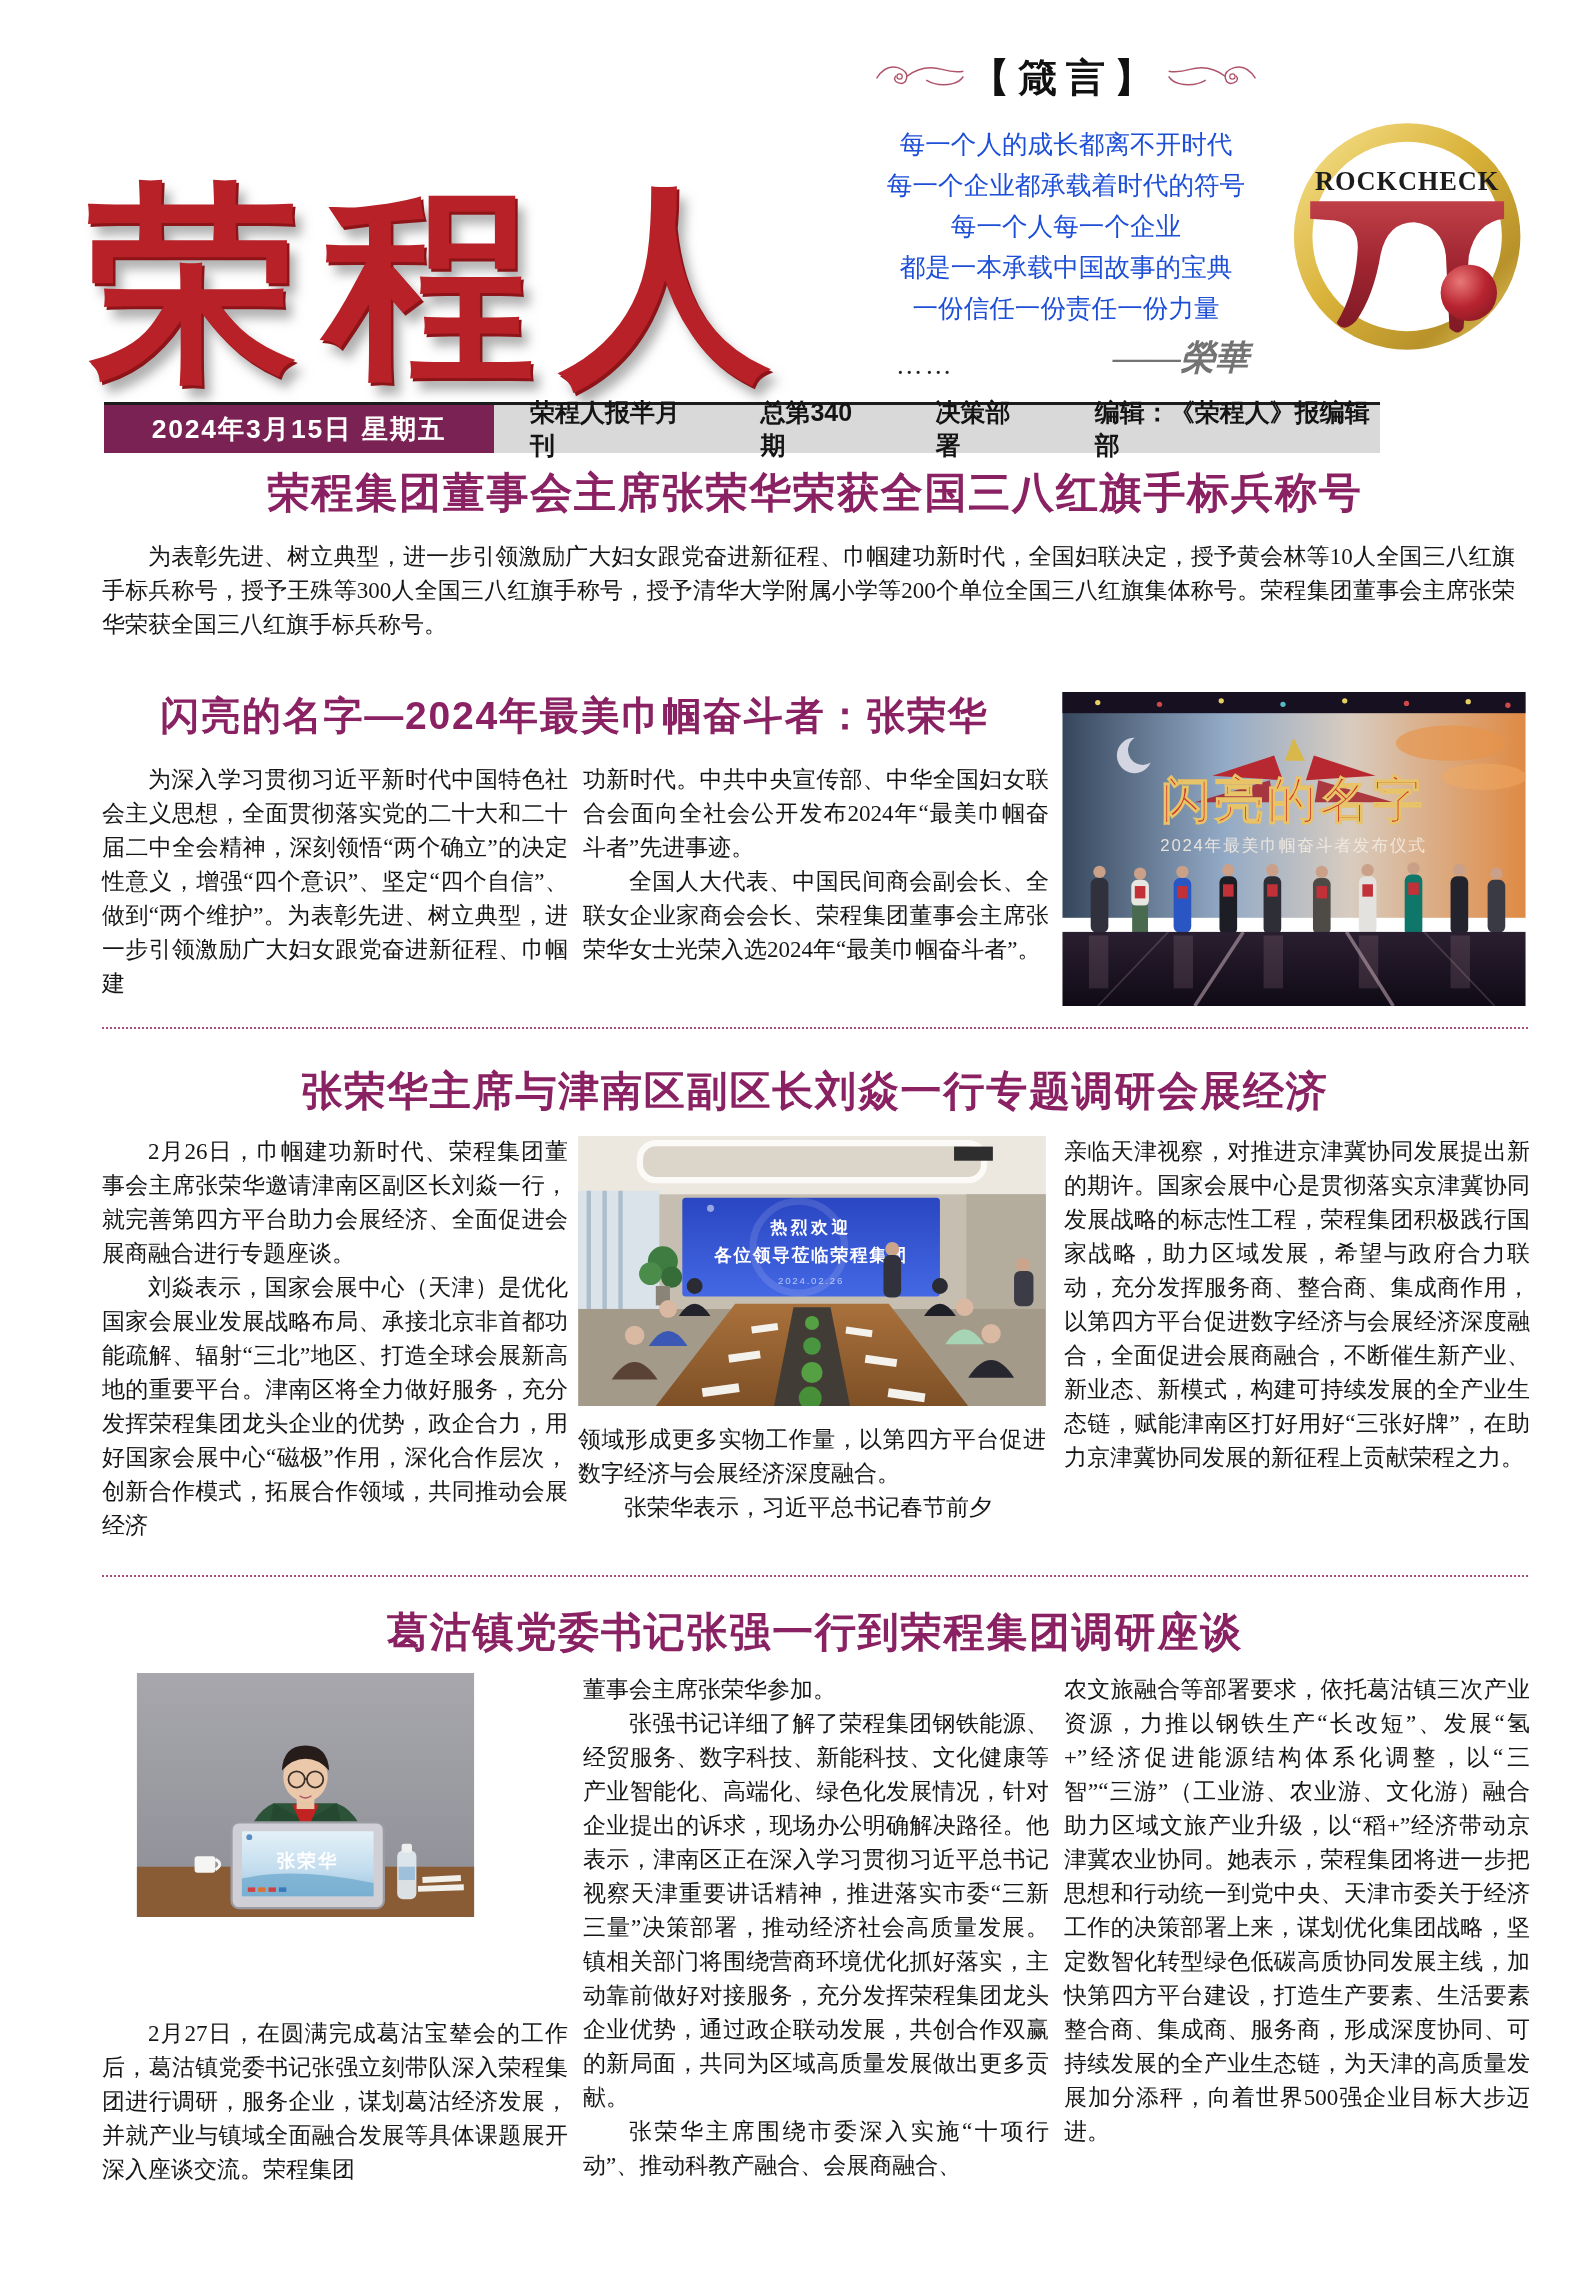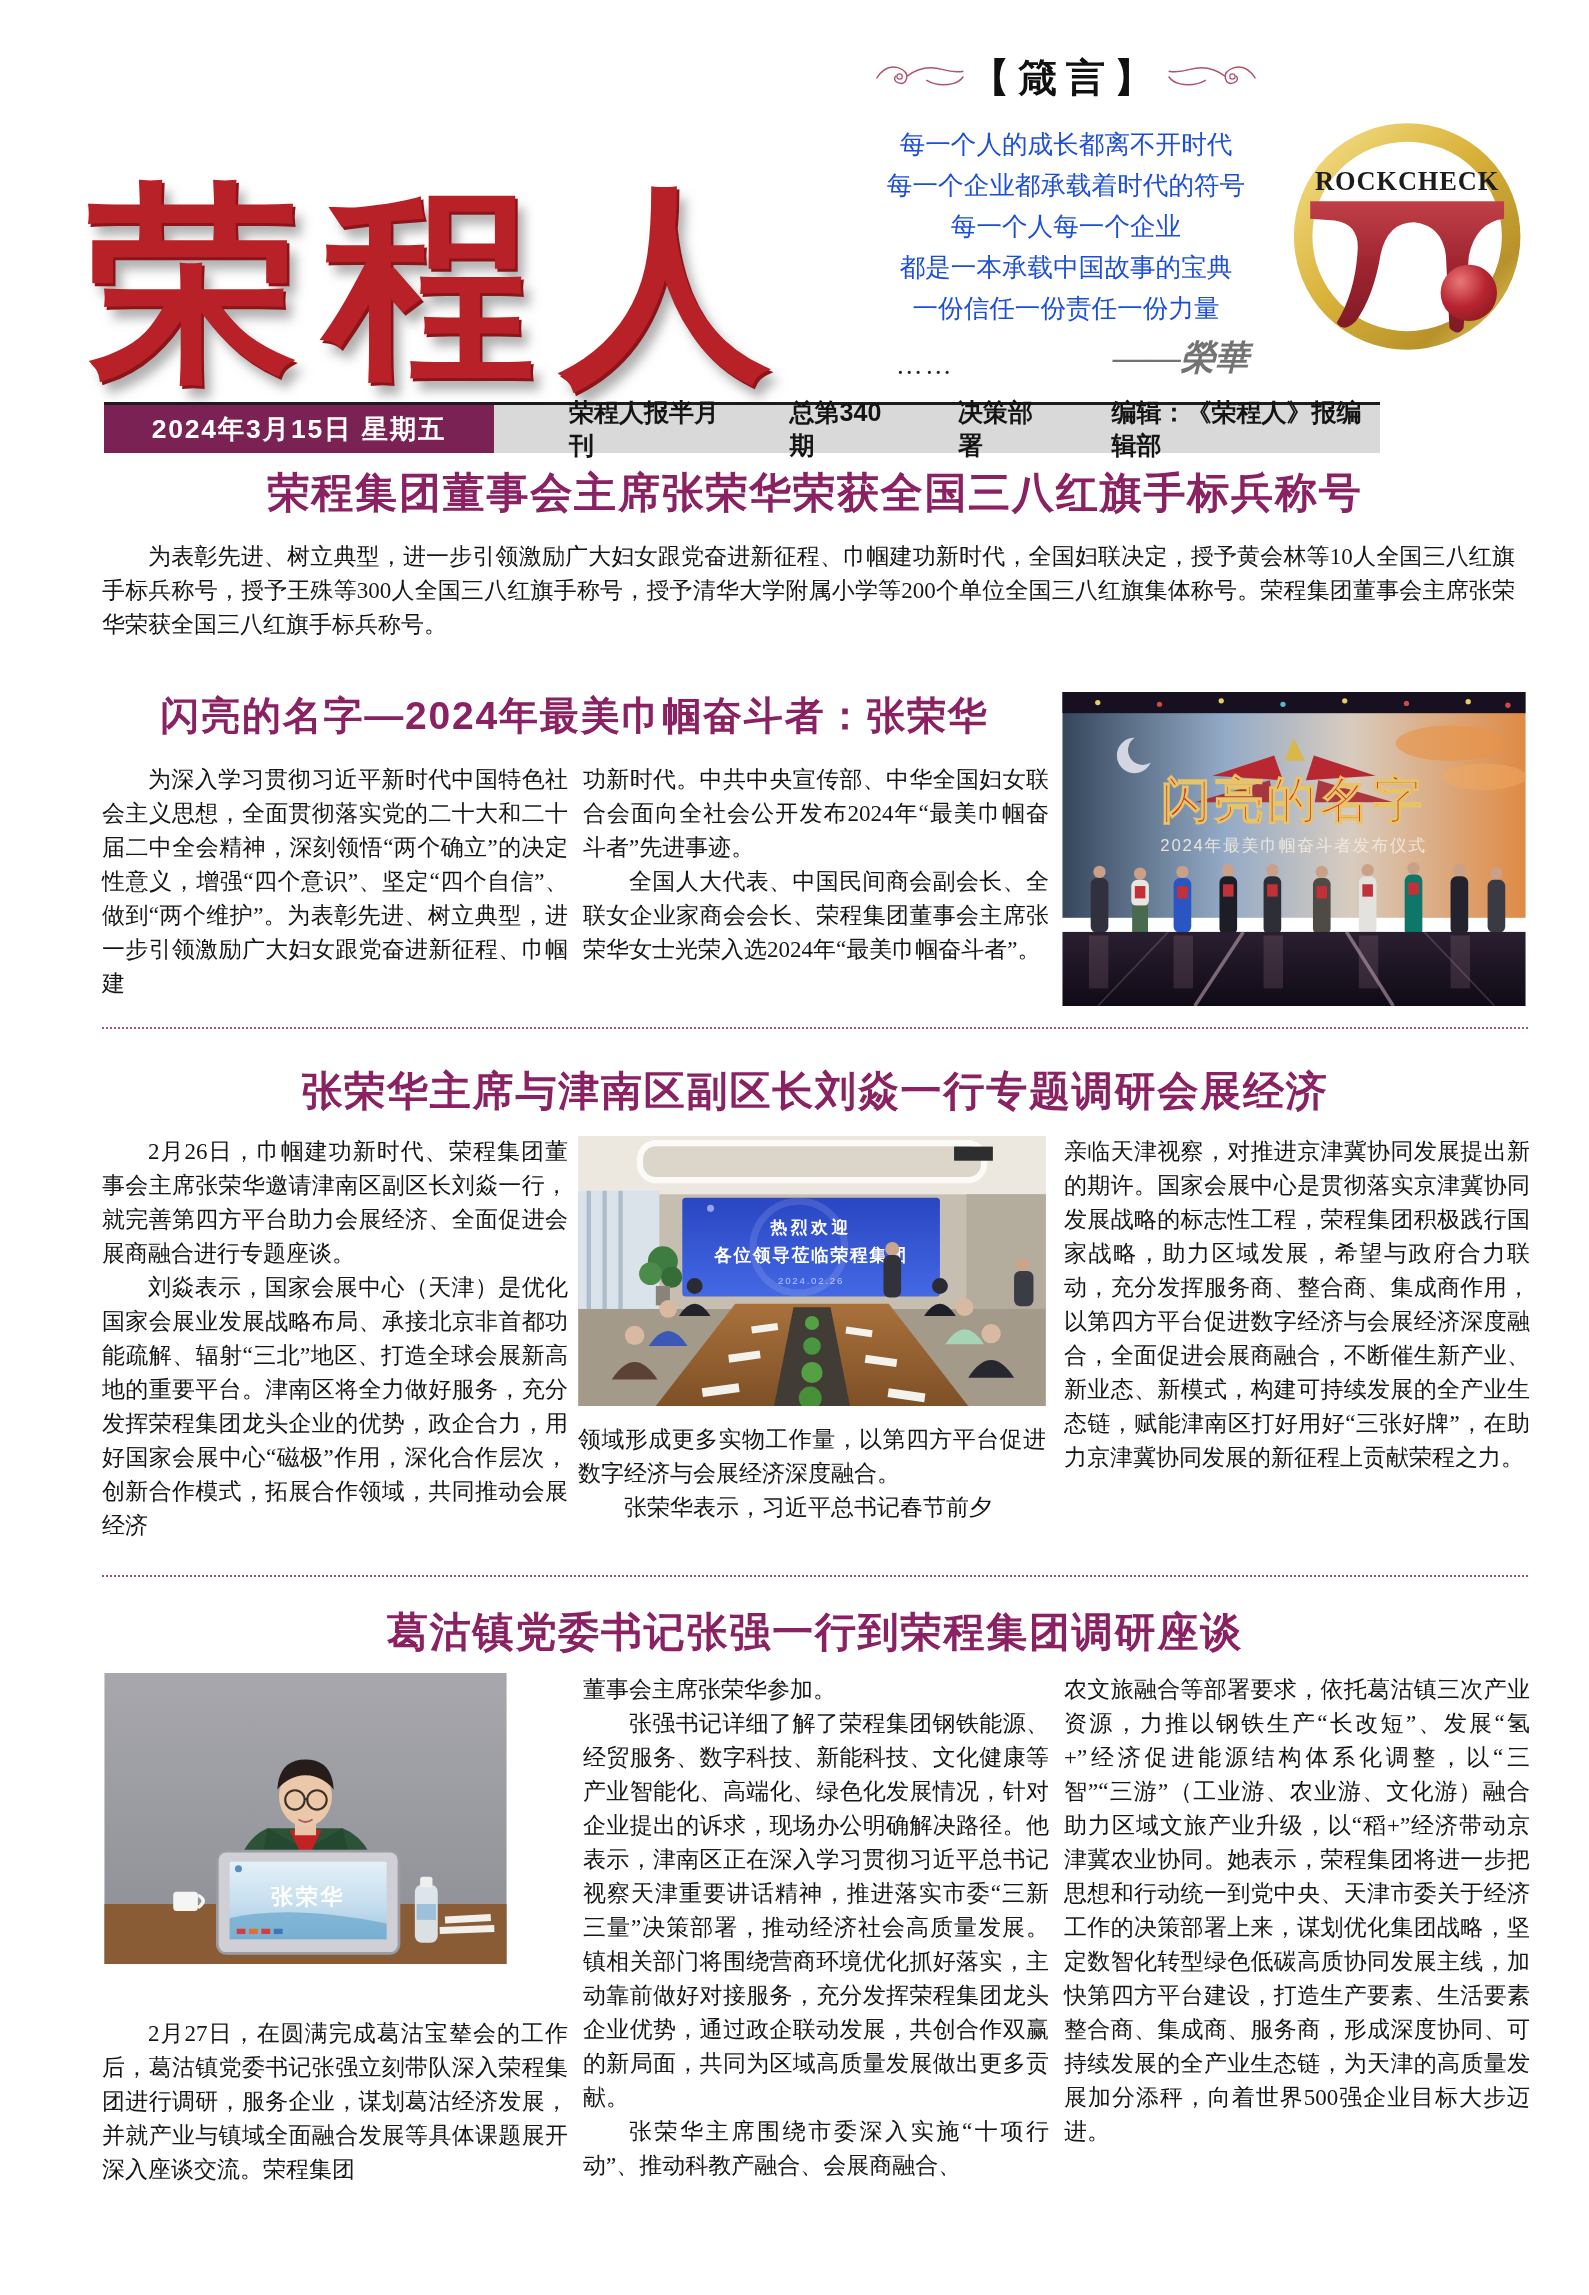--- a/index.html
+++ b/index.html
@@ -31,21 +31,21 @@
 
   
   .brandlogo{position:absolute;left:1282px;top:106px;width:260px;height:265px;}
 
   
   .datebar{position:absolute;left:104px;top:402px;width:1276px;height:48px;
     background:var(--c-bargray);border-top:3.5px solid #1c1c1c;display:flex;
     font-family:"Liberation Sans","DejaVu Sans",sans-serif;}
   .datebar-left{width:390px;background:var(--c-dateblock);color:#fff;font-weight:bold;
     font-size:26.5px;display:flex;align-items:center;justify-content:center;letter-spacing:1.8px;}
-  .datebar-right{flex:1;display:flex;align-items:center;gap:64px;padding-left:75px;
+  .datebar-right{flex:1;display:flex;align-items:center;gap:64px;padding-left:36px;
     font-size:25px;font-weight:bold;color:#141414;}
 
   
   .headline{position:absolute;text-align:center;font-family:"Liberation Sans","DejaVu Sans",sans-serif;
     font-weight:bold;color:var(--c-headline);letter-spacing:1.8px;}
   .body{position:absolute;font-size:23px;line-height:34px;text-align:justify;color:#161616;}
   .body p{margin:0;}
   .body p.indent{text-indent:2em;}
   .sep{position:absolute;left:102px;width:1426px;border-top:2.6px dotted var(--c-sep);height:0;}
 
@@ -351,21 +351,21 @@
     <p class="indent">张荣华表示，习近平总书记春节前夕</p>
   </div>
   <div class="body" style="left:1064px;top:1135px;width:466px;">
     <p>亲临天津视察，对推进京津冀协同发展提出新的期许。国家会展中心是贯彻落实京津冀协同发展战略的标志性工程，荣程集团积极践行国家战略，助力区域发展，希望与政府合力联动，充分发挥服务商、整合商、集成商作用，以第四方平台促进数字经济与会展经济深度融合，全面促进会展商融合，不断催生新产业、新业态、新模式，构建可持续发展的全产业生态链，赋能津南区打好用好“三张好牌”，在助力京津冀协同发展的新征程上贡献荣程之力。</p>
   </div>
 
   <div class="sep" style="top:1575px;"></div>
 
   <div class="headline" style="left:102px;top:1605px;width:1426px;font-size:41px;">葛沽镇党委书记张强一行到荣程集团调研座谈</div>
 
-  <div class="photo" style="left:104px;top:1673px;width:403px;height:291px;">
+  <div class="photo" style="left:104px;top:1673px;width:403px;height:244px;">
     <svg viewBox="0 0 456 330">
       <defs>
         <linearGradient id="graybg" x1="0" y1="0" x2="0" y2="1">
           <stop offset="0" stop-color="#a7a7ad"></stop>
             <stop offset="1" stop-color="#8d8d95"></stop>
         </linearGradient>
         <linearGradient id="mon" x1="0" y1="0" x2="0" y2="1">
           <stop offset="0" stop-color="#e4f1f8"></stop>
             <stop offset="0.6" stop-color="#c2dcee"></stop>
             <stop offset="1" stop-color="#9cc4e0"></stop>

